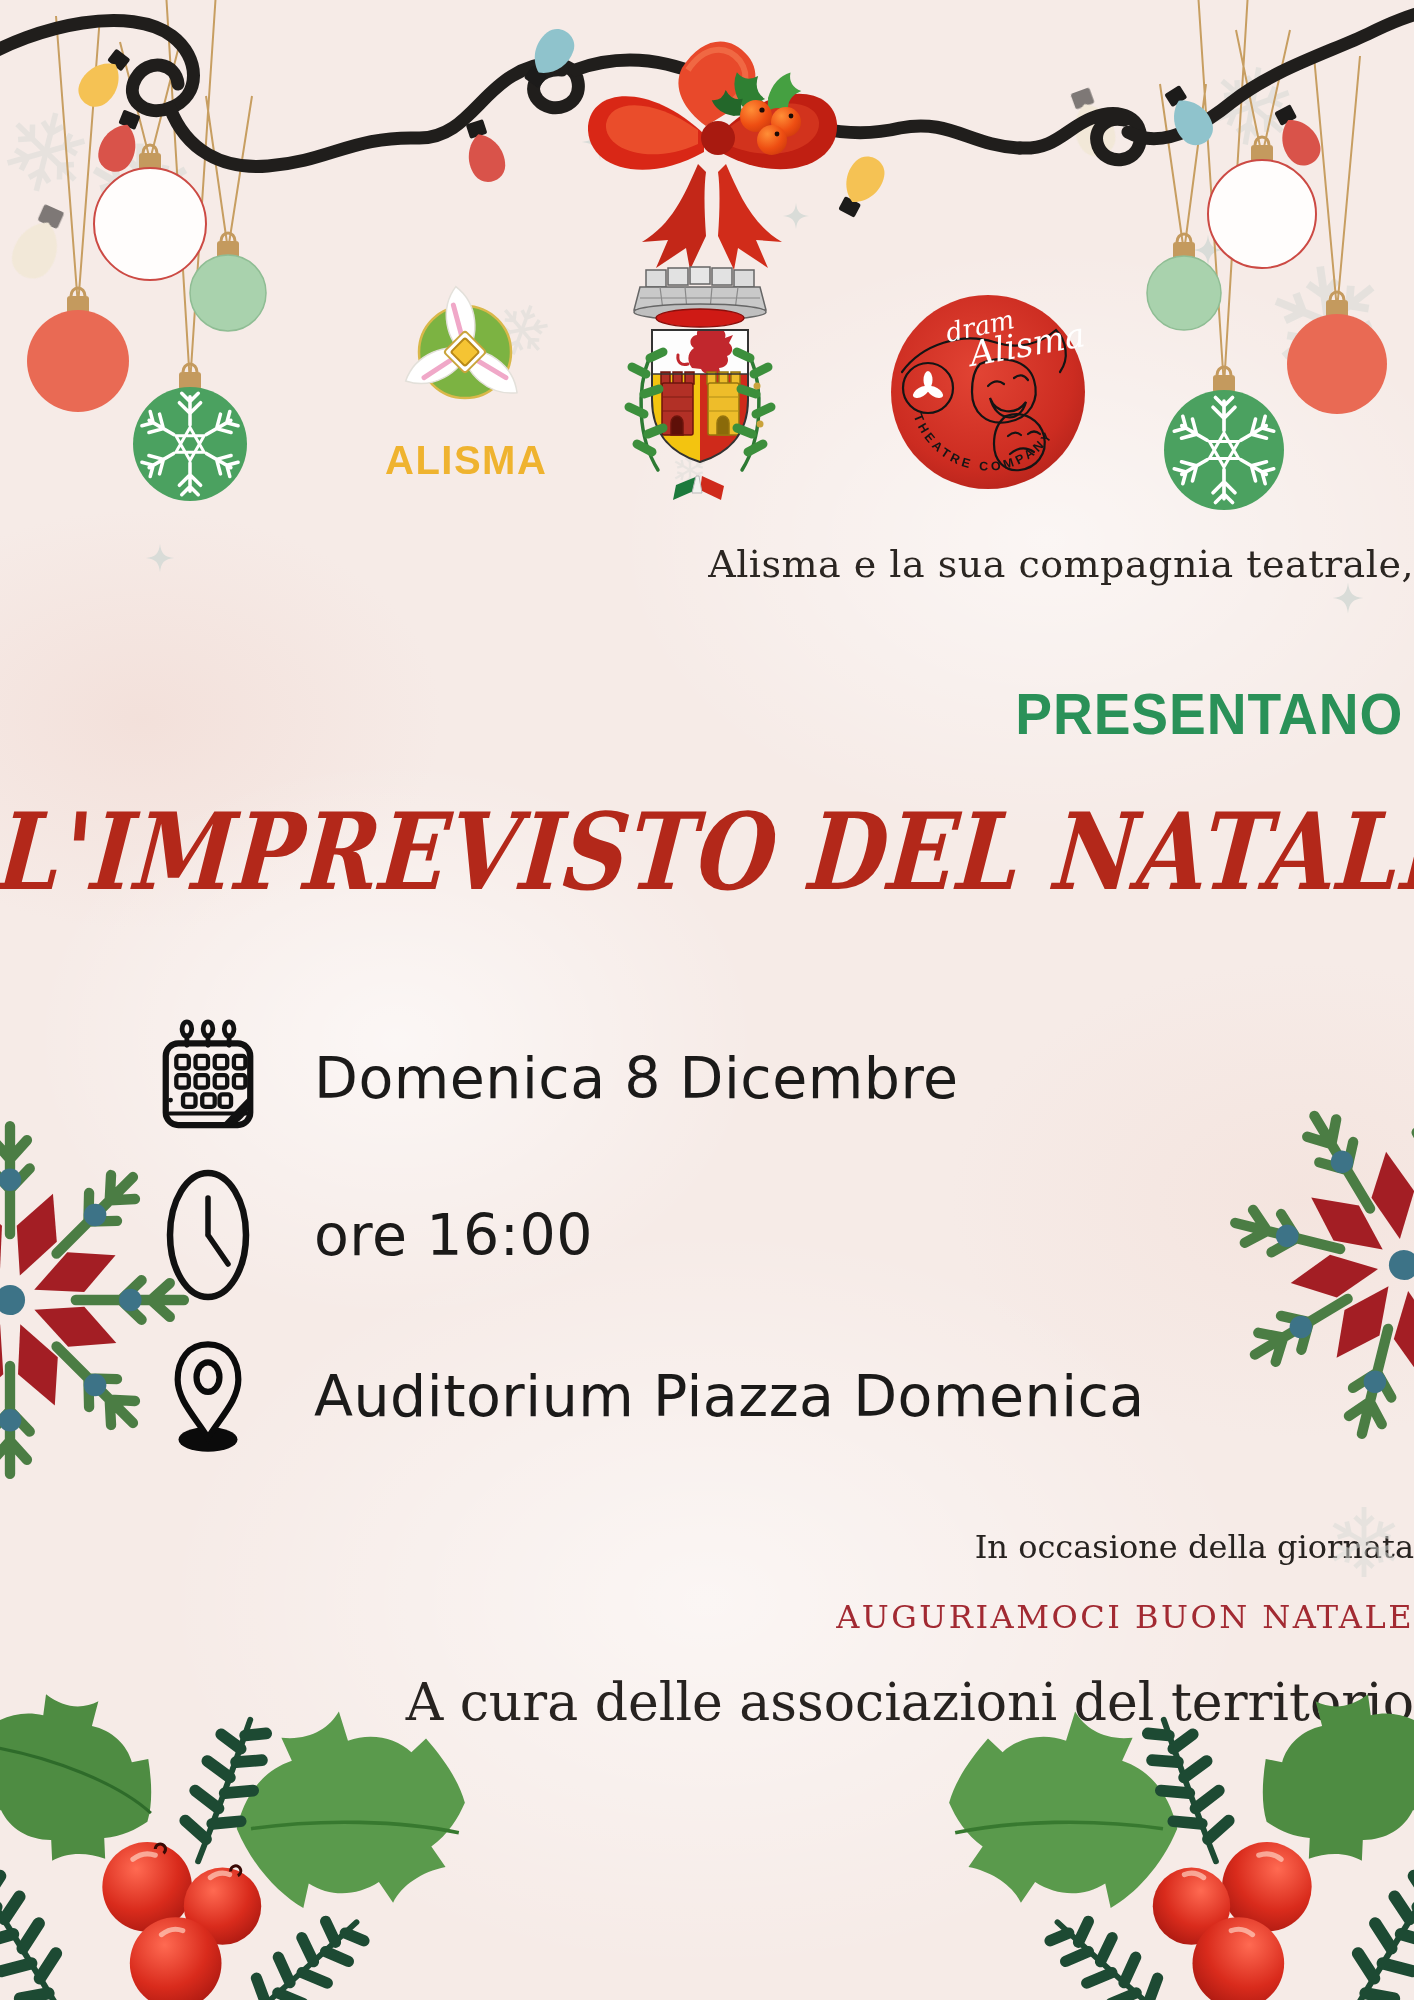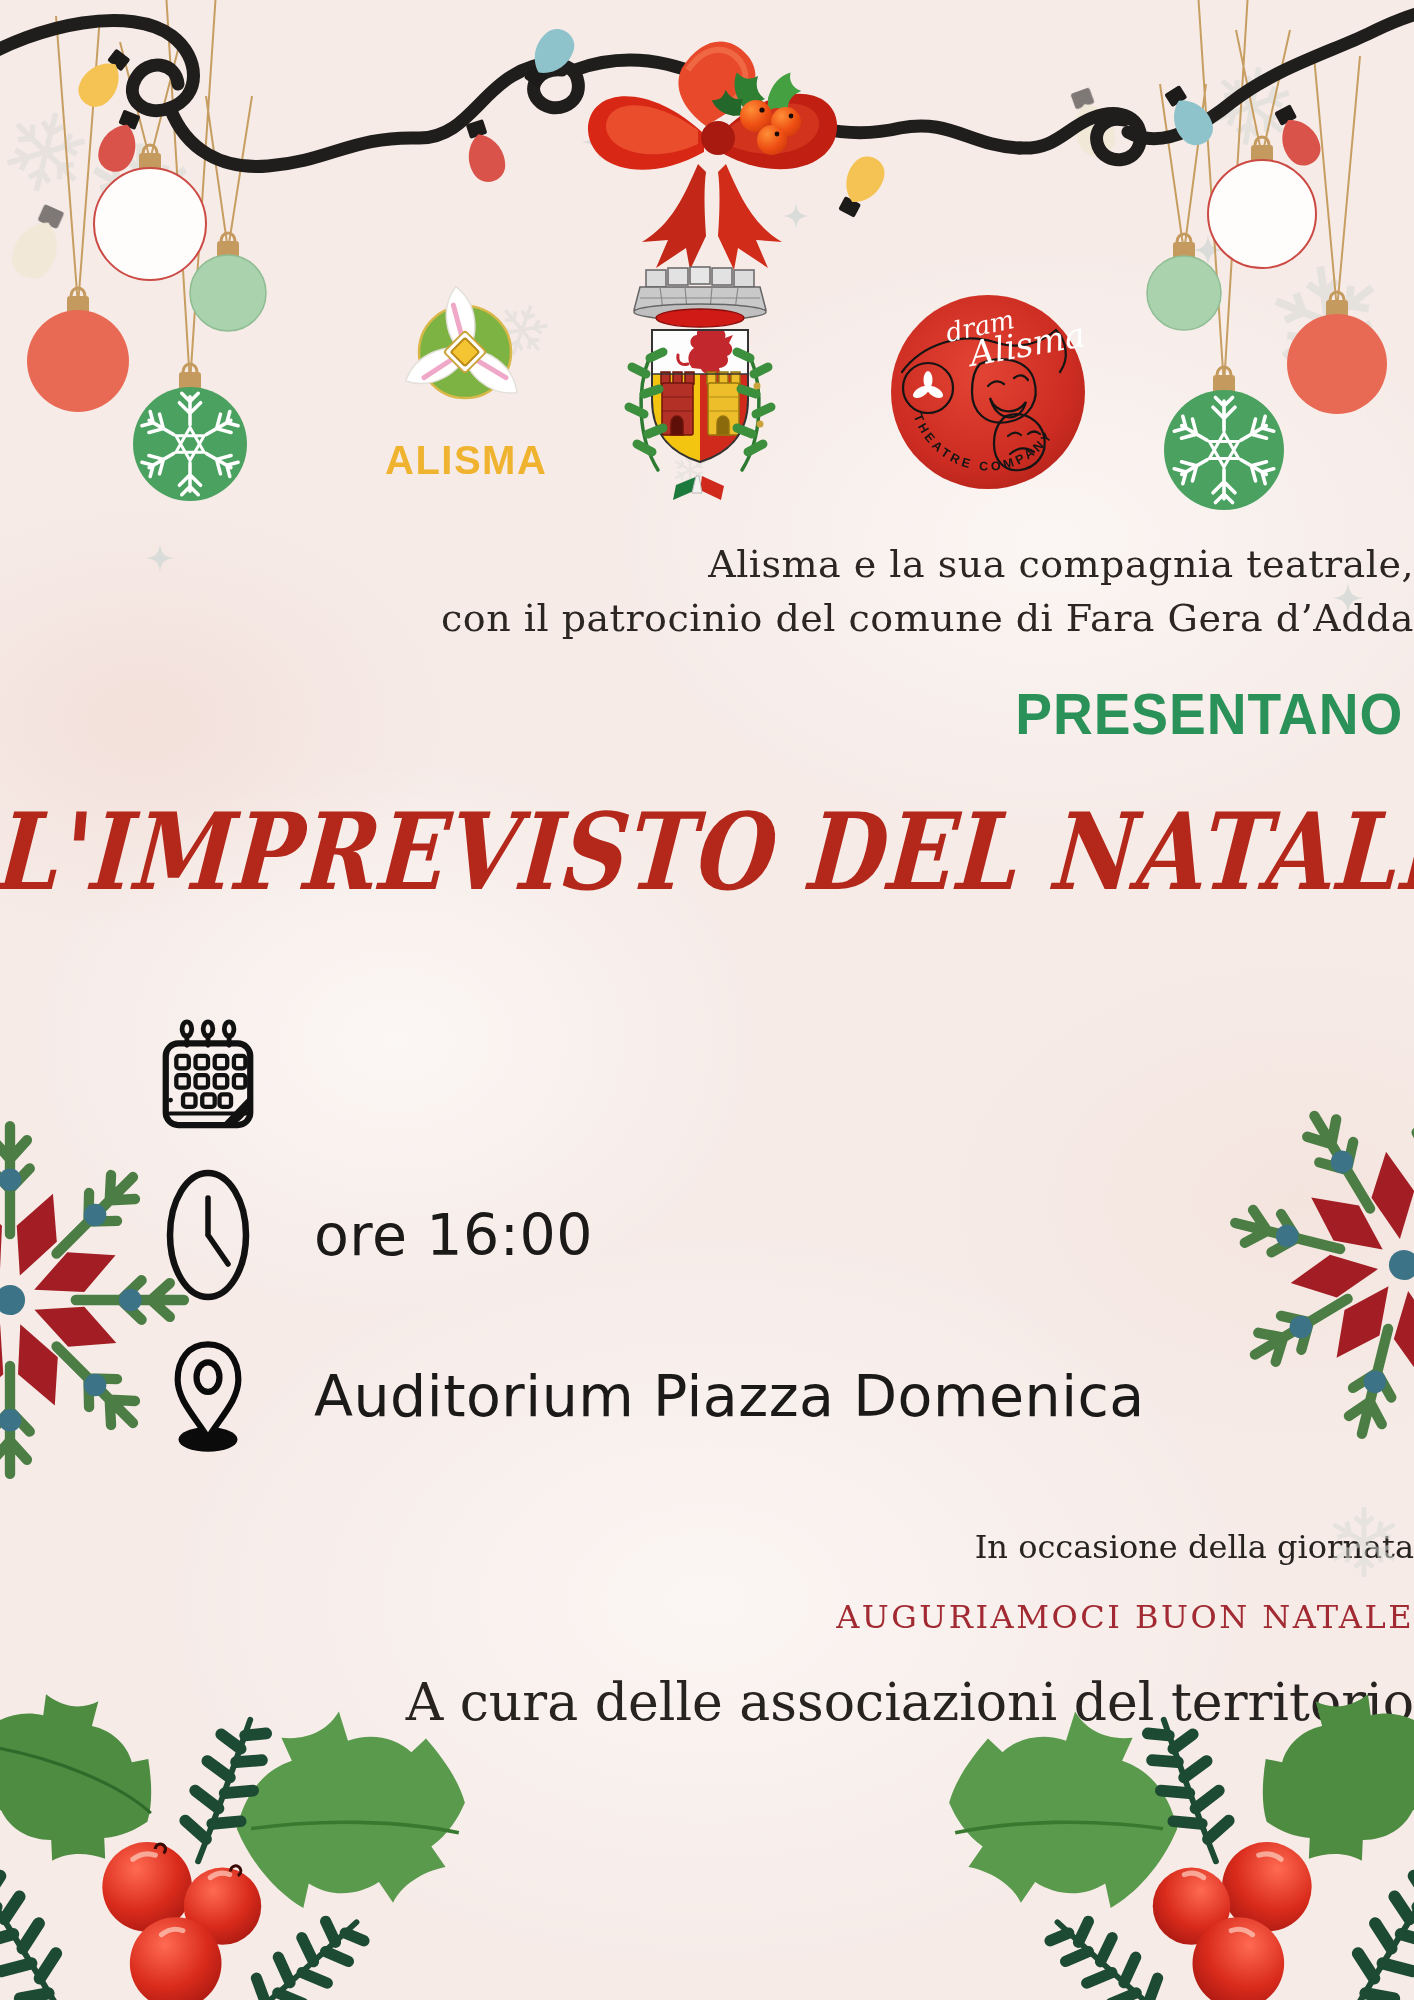--- a/index.html
+++ b/index.html
@@ -288,21 +288,20 @@
       <circle cx="40" cy="96" r="3"></circle>
     </g>
     <text x="60" y="50" transform="rotate(-12 60 50)" font-family="DejaVu Serif, serif" font-style="italic" font-size="26" fill="#fff">dram</text>
     <text x="84" y="74" transform="rotate(-10 84 74)" font-family="DejaVu Serif, serif" font-style="italic" font-size="34" fill="#fff">Alisma</text>
     <text font-family="Liberation Sans, sans-serif" font-size="12.5" font-weight="bold" letter-spacing="3.5" fill="#151515">
       <textPath href="#tcArc" startOffset="6">THEATRE COMPANY</textPath>
     </text>
   </svg>
 
   <div class="abs centered intro-line" style="top:542px">Alisma e la sua compagnia teatrale,</div>
-  <div class="abs centered intro-line" style="top:596px">con il patrocinio del comune di Fara Gera d’Adda</div>
 
   <div class="abs centered" style="top:680px">
     <span class="presents" style="display:inline-block">PRESENTANO</span>
   </div>
 
   <div class="abs centered" style="top:798px">
     <span class="main-title" style="display:inline-block">L'IMPREVISTO DEL NATALE</span>
   </div>
 
   <div class="detail-row" style="top:1000px;height:156px">
@@ -326,20 +325,21 @@
               <rect x="77" y="58" width="12" height="13" rx="3"></rect>
             <rect x="24" y="78" width="13" height="13" rx="3"></rect>
               <rect x="44" y="78" width="13" height="13" rx="3"></rect>
             <rect x="62" y="78" width="12" height="13" rx="3"></rect>
           </g>
           <circle cx="11" cy="84" r="2.5" fill="#111" stroke="none"></circle>
           <path d="M68,110 C80,107 89,98 93,84 L68,110" stroke-width="5.5" fill="#f6ebe7"></path>
         </g>
       </svg>
     </div>
+    <div class="detail-text">Domenica 8 Dicembre</div>
   </div>
 
   <div class="detail-row" style="top:1160px;height:150px">
     <div class="detail-icon">
       <svg width="84" height="134" viewBox="0 0 84 134">
         <ellipse cx="42" cy="67" rx="38" ry="62" fill="none" stroke="#111" stroke-width="6.5"></ellipse>
         <path d="M42,67 L42,30 M42,67 L62,96" fill="none" stroke="#111" stroke-width="5.5" stroke-linecap="round"></path>
       </svg>
     </div>
     <div class="detail-text">ore 16:00</div>

